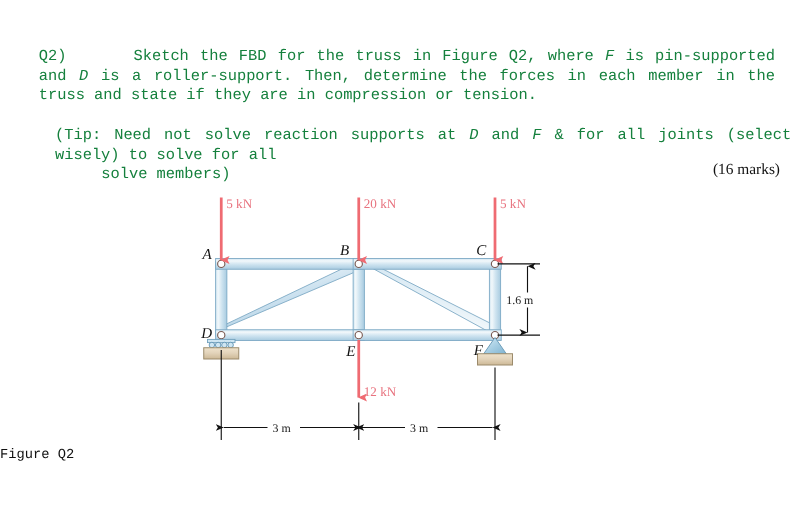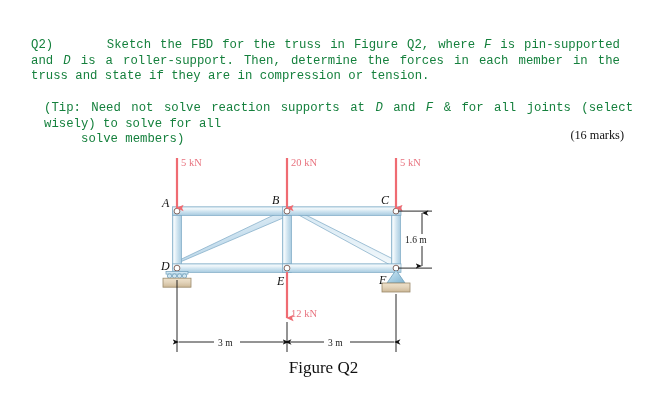--- a/index.html
+++ b/index.html
@@ -24,22 +24,22 @@
   #q-body{left:31px;top:38px;width:589px;text-align:justify;text-justify:inter-word;}
   #q-tip{left:44px;top:101px;width:589px;}
   #q-tip .tip-l2{display:block;margin-left:37px;}
   #marks{position:absolute;left:0;top:128px;width:602px;text-align:right;font-size:12.3px;font-family:"Liberation Serif", serif;margin-left:22px;}
 
   .it{font-style:italic;}
 
   
   #figure{position:absolute;left:0;top:0;width:647px;height:406px;}
   #fig-caption{
-    position:absolute;left:0;top:358px;width:647px;text-align:center;
-    font-size:17px;font-family:Liberation Serif, serif;color:#111;
+    position:absolute;left:0;top:358px;width:647px;text-align:left;
+    font-size:11px;font-family:Liberation Mono, monospace;color:#111;
   }
 
   svg#truss{position:absolute;left:0;top:0;}
 
   .jlabel{
     font-family:"Liberation Serif", serif;
     font-style:italic;
     font-size:12px;
     fill:#111;
   }

